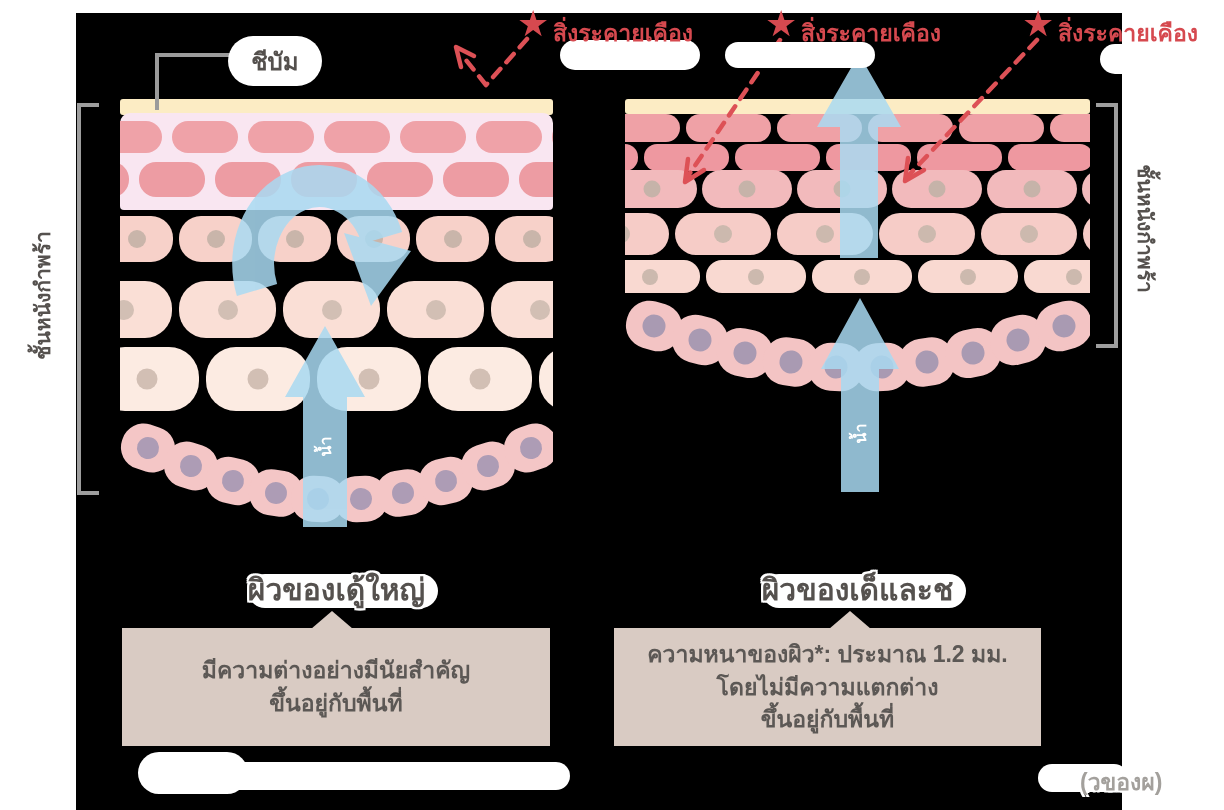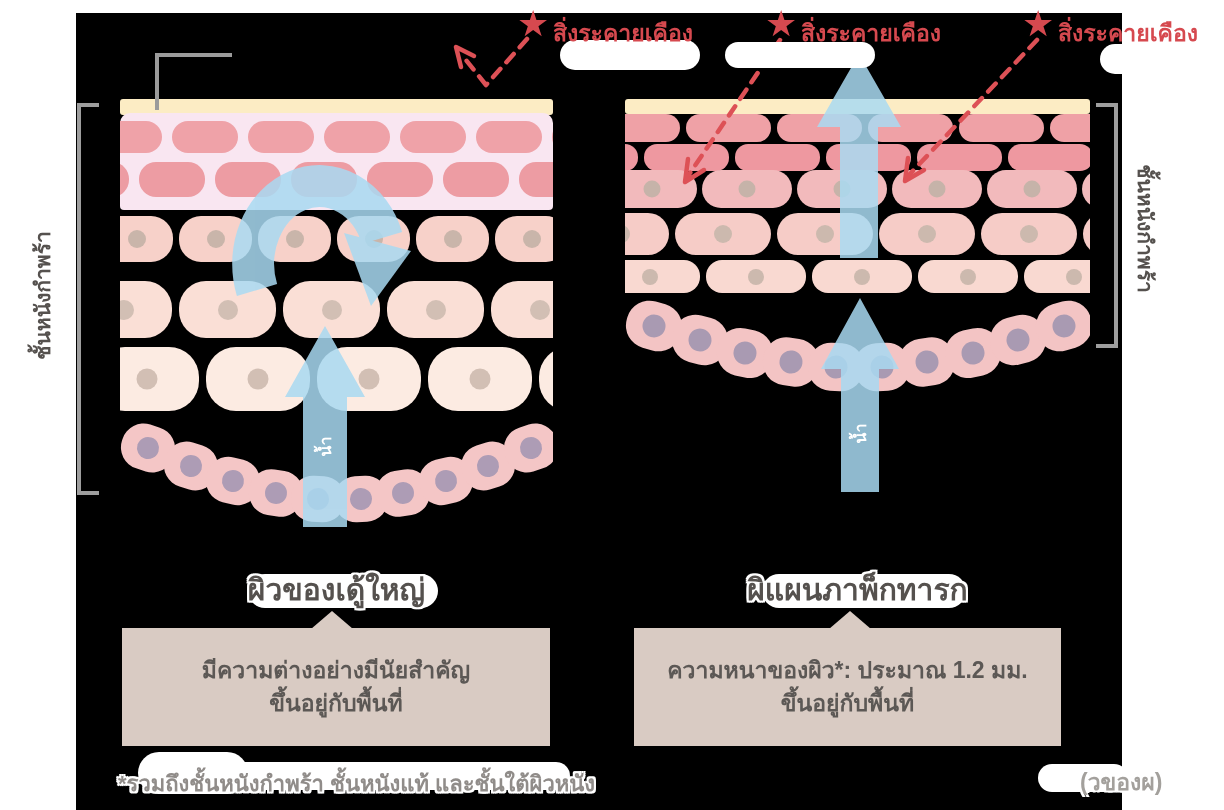--- a/index.html
+++ b/index.html
@@ -35,21 +35,21 @@
     color:var(--accent-red,#d6494f); z-index:4; white-space:nowrap;}
   .title{position:absolute; top:566px; text-align:center; font-size:30px; font-weight:bold;
     color:var(--title-text,#55514e); z-index:4;
     text-shadow:-2px -2px 0 #fff,2px -2px 0 #fff,-2px 2px 0 #fff,2px 2px 0 #fff,0 -2px 0 #fff,0 2px 0 #fff,-2px 0 0 #fff,2px 0 0 #fff;}
   .title.left{left:120px; width:433px;}
   .title.right{left:625px; width:465px;}
   .infobox{position:absolute; top:628px; height:118px; background:var(--box-bg,#d9cbc3); z-index:1;
     display:flex; flex-direction:column; align-items:center; justify-content:center;
     font-size:23px; font-weight:600; color:var(--box-text,#5c5855); line-height:1.42; text-align:center;}
   .infobox.left{left:122px; width:428px;}
-  .infobox.right{left:634px; width:427px;}
+  .infobox.right{left:614px; width:427px;}
   .pointer{position:absolute; top:611px; width:0; height:0; z-index:1;
     border-left:21px solid transparent; border-right:21px solid transparent;
     border-bottom:18px solid var(--box-bg,#d9cbc3);}
   .pointer.left{left:311px;}
   .pointer.right{left:829px;}
   .footnote{position:absolute; left:118px; top:766px; width:470px; font-size:22px; font-weight:bold;
     color:var(--footnote-text,#908c89); z-index:4; white-space:nowrap;
     text-shadow:-2px -2px 0 #fff,2px -2px 0 #fff,-2px 2px 0 #fff,2px 2px 0 #fff,0 -2px 0 #fff,0 2px 0 #fff,-2px 0 0 #fff,2px 0 0 #fff;}
   .caption{position:absolute; left:1080px; top:764px; font-size:23px; font-weight:bold;
     color:var(--caption-text,#a3a09c); z-index:4; white-space:nowrap;
@@ -300,49 +300,52 @@
   <div class="bracket" style="left:77px; top:491px; width:22px; height:4px;"></div>
   <div class="bracket" style="left:1114px; top:103px; width:4px; height:245px;"></div>
   <div class="bracket" style="left:1096px; top:103px; width:22px; height:4px;"></div>
   <div class="bracket" style="left:1096px; top:344px; width:22px; height:4px;"></div>
 
   <div class="vlabel left">ชั้นหนังกำพร้า</div>
   <div class="vlabel right">ชั้นหนังกำพร้า</div>
 
   <div class="connector" style="left:155px; top:53px; width:77px; height:4px;"></div>
   <div class="connector" style="left:155px; top:53px; width:4px; height:57px;"></div>
+  <div class="bubble">
+    <span>ชีบัม</span>
+  </div>
 
   <div class="blob" style="left:560px; top:40px; width:140px; height:30px; border-radius:16px;"></div>
   <div class="blob" style="left:725px; top:42px; width:150px; height:26px; border-radius:14px;"></div>
   <div class="blob" style="left:1100px; top:44px; width:118px; height:30px; border-radius:16px;"></div>
   <span class="star" style="left:517px;">★</span>
   <span class="irritant-text" style="left:553px;">สิ่งระคายเคือง</span>
   <span class="star" style="left:765px;">★</span>
   <span class="irritant-text" style="left:801px;">สิ่งระคายเคือง</span>
   <span class="star" style="left:1022px;">★</span>
   <span class="irritant-text" style="left:1058px;">สิ่งระคายเคือง</span>
 
   <div class="water-label" style="left:285px; top:434px;">น้ำ</div>
   <div class="water-label" style="left:820px; top:421px;">น้ำ</div>
 
   <div class="blob" style="left:248px; top:574px; width:190px; height:34px; border-radius:17px;"></div>
   <div class="blob" style="left:762px; top:574px; width:204px; height:34px; border-radius:17px;"></div>
   <div class="title left">ผิวของเดู้ใหญ่</div>
-  <div class="title right">ผิแผนภาพ็กทารก</div>
+  <div class="title right">ผิวของเด็และช</div>
 
   <div class="pointer left"></div>
   <div class="pointer right"></div>
   <div class="infobox left">
     <span>มีความต่างอย่างมีนัยสำคัญ</span>
     <span>ขึ้นอยู่กับพื้นที่</span>
   </div>
   <div class="infobox right">
     <span>ความหนาของผิว*: ประมาณ 1.2 มม.</span>
+    <span>โดยไม่มีความแตกต่าง</span>
     <span>ขึ้นอยู่กับพื้นที่</span>
   </div>
 
   <div class="blob" style="left:138px; top:752px; width:110px; height:42px; border-radius:21px;"></div>
   <div class="blob" style="left:180px; top:762px; width:390px; height:28px; border-radius:14px;"></div>
-  <div class="footnote">*รวมถึงชั้นหนังกำพร้า ชั้นหนังแท้ และชั้นใต้ผิวหนัง</div>
   <div class="blob" style="left:1038px; top:764px; width:90px; height:28px; border-radius:14px;"></div>
   <div class="caption">(วของผ)</div>
 
 </div>
 
 </body></html>

